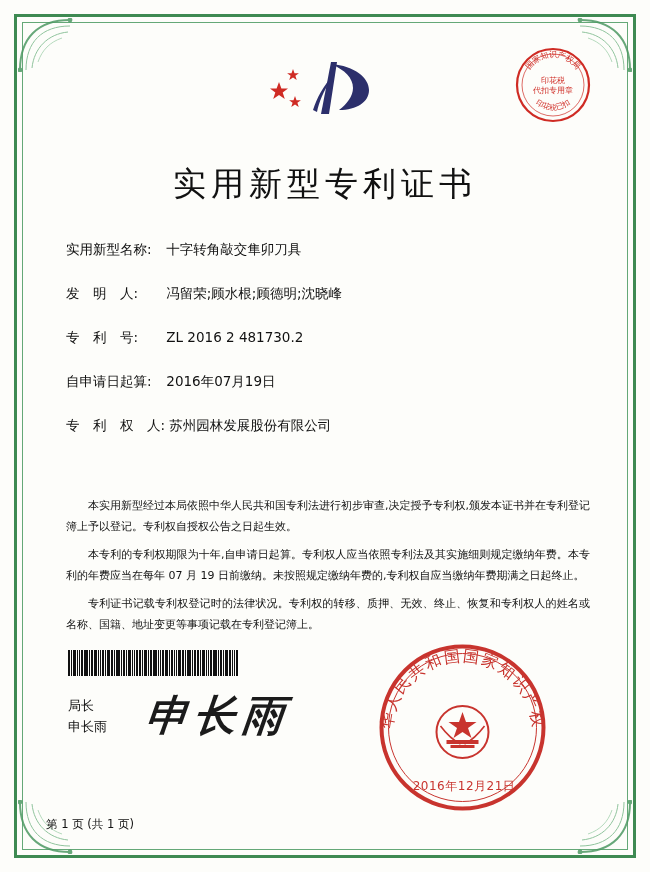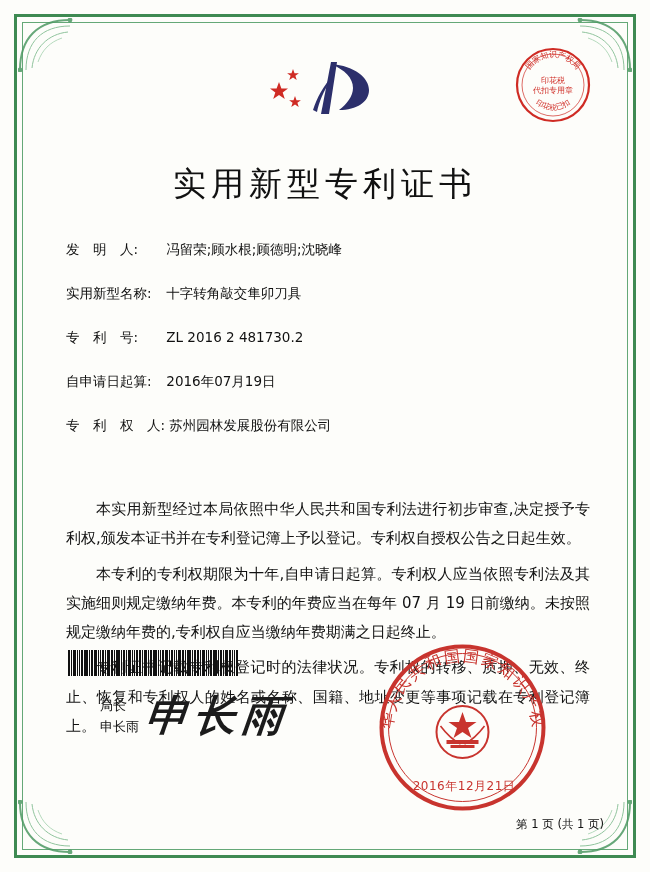--- a/index.html
+++ b/index.html
@@ -121,21 +121,21 @@
   }
   .field-value {
     display: inline-block;
   }
 
   .paragraphs {
     position: absolute;
     left: 20px;
     right: 14px;
     top: 455px;
-    font-size: 15px;
+    font-size: 11px;
     line-height: 1.95;
     color: #111;
     text-align: justify;
   }
   .paragraphs p {
     margin: 0 0 6px 0;
     text-indent: 2em;
   }
 
   
@@ -157,21 +157,20 @@
   }
 
   
   .sig-block {
     position: absolute;
     left: 22px;
     top: 655px;
     font-size: 13px;
     line-height: 1.65;
     color: #111;
-    margin-left: 32px;
   }
   .sig-script {
     position: absolute;
     left: 100px;
     top: 648px;
     font-family: "DejaVu Serif", "Liberation Serif", serif;
     font-size: 42px;
     font-style: italic;
     font-weight: bold;
     letter-spacing: 6px;
@@ -196,21 +195,21 @@
     font-size: 12px;
     color: #c8342e;
     letter-spacing: 0.5px;
   }
 
   .footer {
     position: absolute;
     left: 0;
     right: 0;
     bottom: 6px;
-    text-align: right;
+    text-align: left;
     font-size: 11.5px;
     color: #111;
   }
 </style>
 </head>
 <body>
 
 <div class="certificate">
 
   <div class="border-outer"></div>
@@ -275,26 +274,26 @@
         <textPath href="#smallArcBot" startOffset="50%" text-anchor="middle">印花税已扣</textPath>
       </text>
       <text x="39" y="37" font-size="8" fill="#cf2b24" text-anchor="middle" font-family="DejaVu Sans, sans-serif">印花税</text>
       <text x="39" y="47" font-size="8" fill="#cf2b24" text-anchor="middle" font-family="DejaVu Sans, sans-serif">代扣专用章</text>
     </svg>
 
     <div class="title">实用新型专利证书</div>
 
     <div class="fields">
       <div class="field-row">
+        <span class="field-label">实用新型名称:</span>
+        <span class="field-value">十字转角敲交隼卯刀具</span>
+      </div>
+      <div class="field-row">
         <span class="field-label">发　明　人:</span>
         <span class="field-value">冯留荣;顾水根;顾德明;沈晓峰</span>
-      </div>
-      <div class="field-row">
-        <span class="field-label">实用新型名称:</span>
-        <span class="field-value">十字转角敲交隼卯刀具</span>
       </div>
       <div class="field-row">
         <span class="field-label">专　利　号:</span>
         <span class="field-value">ZL 2016 2 481730.2</span>
       </div>
       <div class="field-row">
         <span class="field-label">自申请日起算:</span>
         <span class="field-value">2016年07月19日</span>
       </div>
       <div class="field-row">

